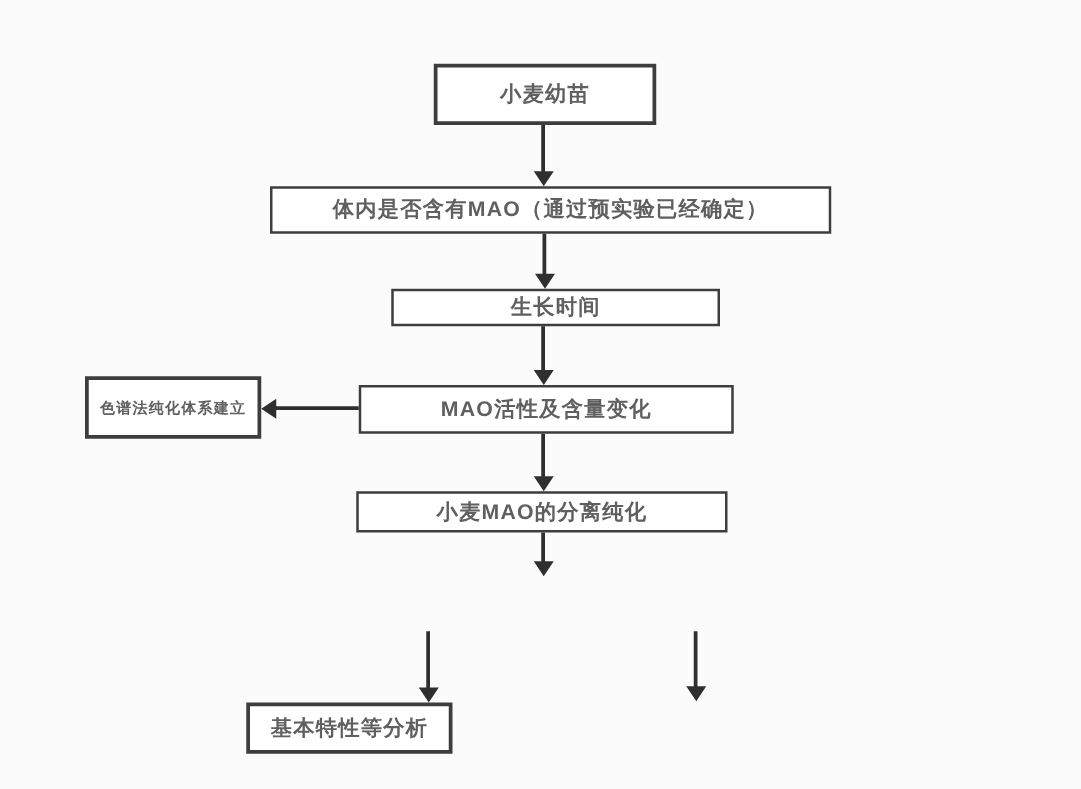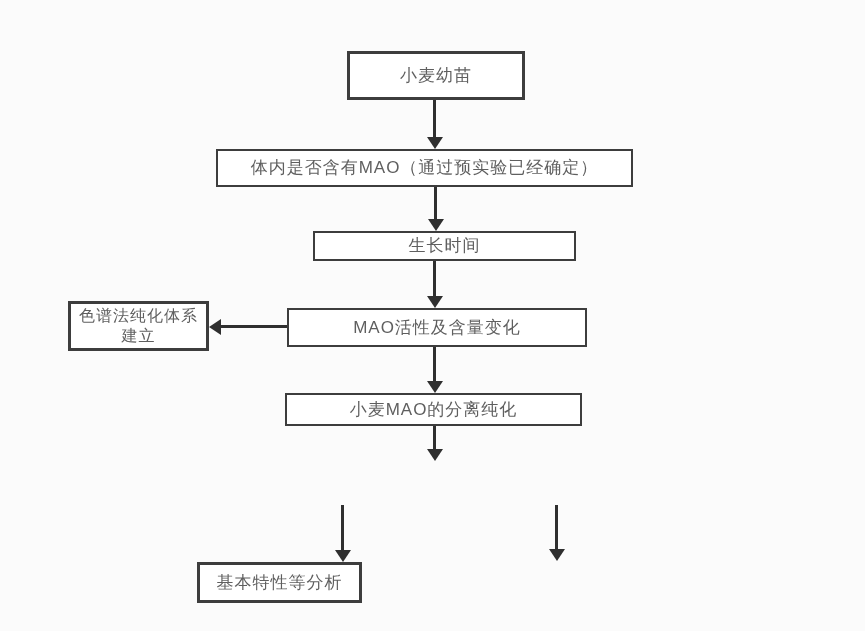--- a/index.html
+++ b/index.html
@@ -21,27 +21,28 @@
     background: #ffffff;
     border: 2px solid #3d3d3d;
     display: flex;
     align-items: center;
     justify-content: center;
     text-align: center;
     color: #5f5f5f;
     font-size: 17px;
     letter-spacing: 1px;
     line-height: 1.25;
+    font-weight: bold;
   }
   
   #nd-0 { left: 347px; top: 51px;  width: 178px; height: 49px; border-width: 3px; }
-  #nd-1 { left: 216px; top: 149px; width: 417px; height: 38px; }
+  #nd-1 { left: 216px; top: 149px; width: 449px; height: 38px; }
   #nd-2 { left: 313px; top: 231px; width: 263px; height: 30px; }
   #nd-3 { left: 287px; top: 308px; width: 300px; height: 39px; justify-content: center; }
-  #nd-4 { left: 68px;  top: 301px; width: 141px; height: 50px; border-width: 3px; font-size: 16px; padding: 2px 4px; }
+  #nd-4 { left: 68px;  top: 301px; width: 141px; height: 50px; border-width: 3px; font-size: 12px; padding: 2px 4px; }
   #nd-5 { left: 285px; top: 393px; width: 297px; height: 33px; }
   #nd-6 { left: 285px; top: 461px; width: 297px; height: 44px; border-width: 3px; }
   #nd-7 { left: 197px; top: 562px; width: 165px; height: 41px; border-width: 3px; }
   #nd-8 { left: 517px; top: 561px; width: 205px; height: 42px; border-width: 3px; }
 
   
   .varrow { position: absolute; width: 16px; }
   .varrow .shaft {
     position: absolute; left: 6px; top: 0; bottom: 11px; width: 3px;
     background: #2f2f2f;

